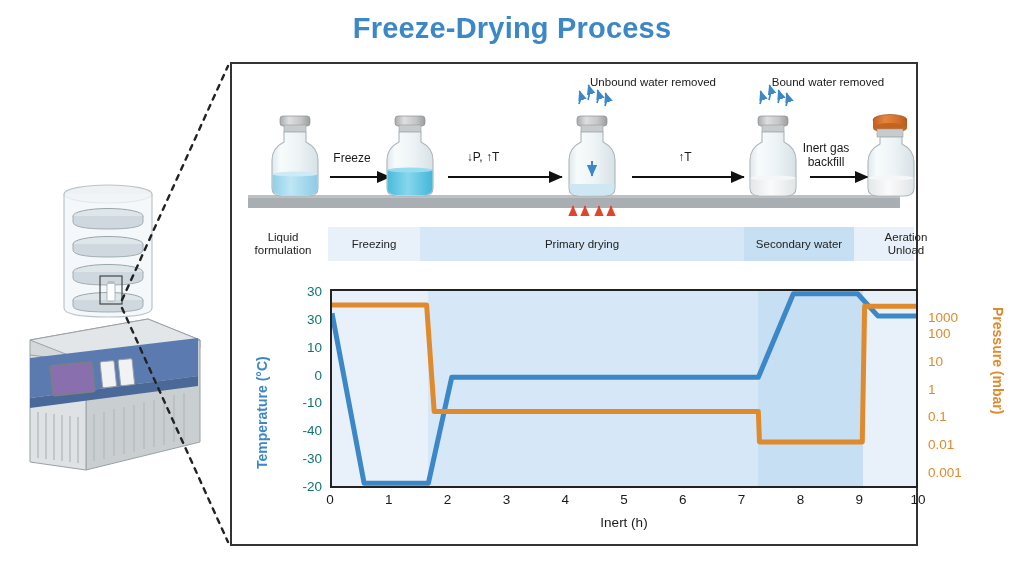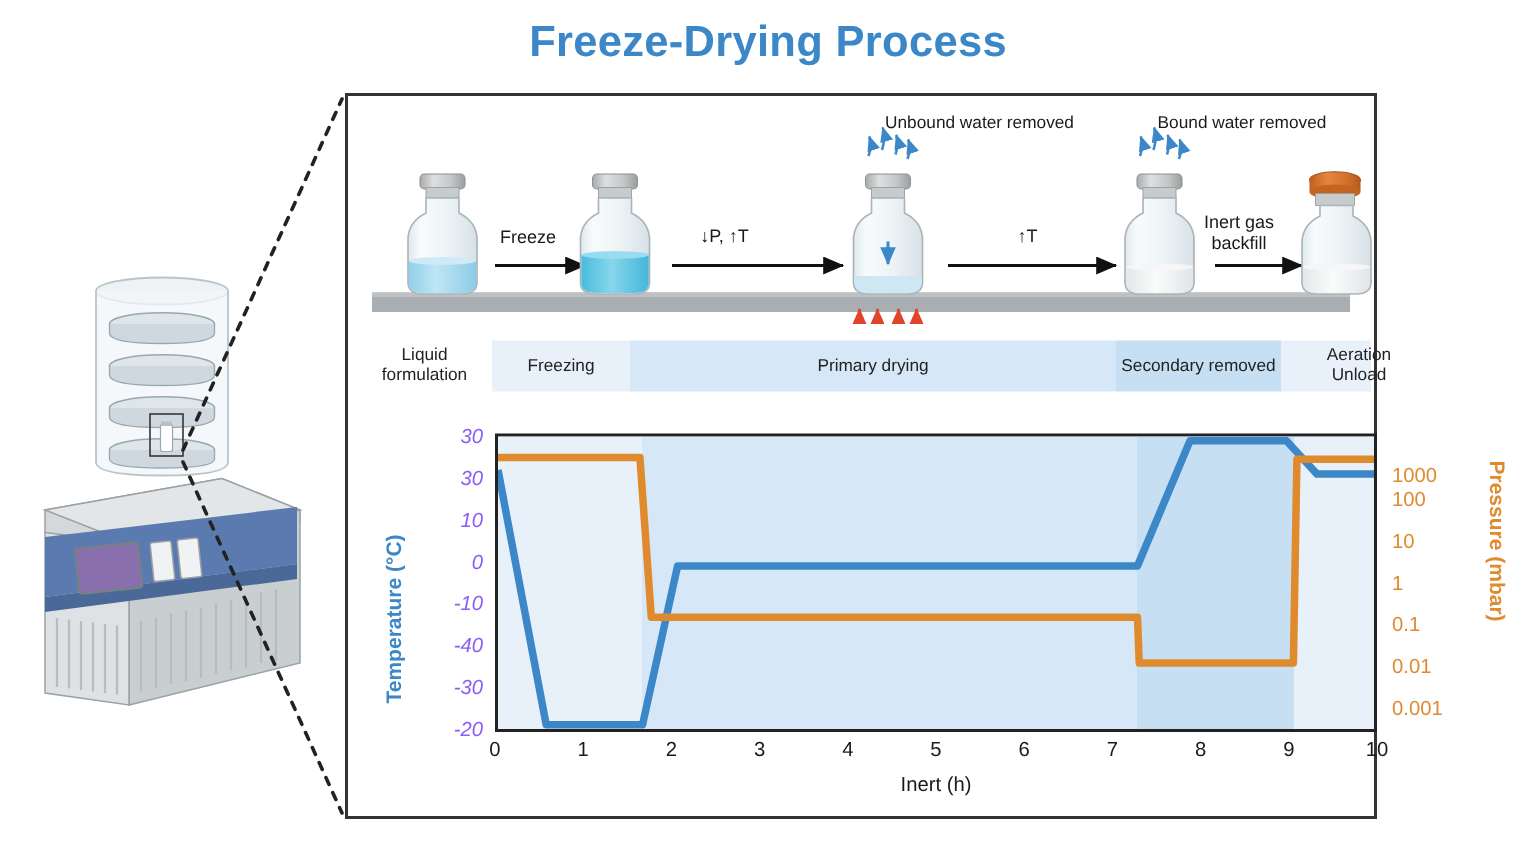--- a/index.html
+++ b/index.html
@@ -45,22 +45,22 @@
   }
 
   
   #chart{position:absolute;left:330px;top:289px;width:588px;height:199px;}
   #plotbox{
     position:absolute;left:0;top:0;width:588px;height:199px;
     border:2px solid #222;box-sizing:border-box;overflow:hidden;
   }
   .band{position:absolute;top:0;height:100%;}
   .ytick{
-    position:absolute;right:0;font-size:13.5px;color:#8b5cf6;
-    transform:translateY(-50%);text-align:right;white-space:nowrap;font-style:italic;
+    position:absolute;right:0;font-size:13.5px;color:#0f766e;
+    transform:translateY(-50%);text-align:right;white-space:nowrap;
   }
   .ytick-r{
     position:absolute;left:0;font-size:13.5px;color:#E08A2E;
     transform:translateY(-50%);text-align:left;white-space:nowrap;
   }
   .xtick{
     position:absolute;top:0;font-size:13.5px;color:#1a1a1a;
     transform:translateX(-50%);
   }
   #ylabel{
@@ -292,21 +292,21 @@
   <div class="pbseg" style="left:0px;width:90px;background:transparent;">
     <span>Liquid formulation</span>
   </div>
   <div class="pbseg" style="left:90px;width:92px;background:#e8f1fa;text-align:center;">
     <span>Freezing</span>
   </div>
   <div class="pbseg" style="left:182px;width:324px;background:#d6e8f7;">
     <span>Primary drying</span>
   </div>
   <div class="pbseg" style="left:506px;width:110px;background:#c6dff3;">
-    <span>Secondary removed</span>
+    <span>Secondary water</span>
   </div>
   <div class="pbseg" style="left:616px;width:60px;background:#e8f1fa;padding-left:44px;">
     <span>Aeration Unload</span>
   </div>
 </div>
 
 <div id="chart">
   <div id="plotbox">
     <div class="band" style="left:0%;   width:16.5%; background:#e8f1fa;"></div>
     <div class="band" style="left:16.5%;width:56.5%; background:#d6e8f7;"></div>

